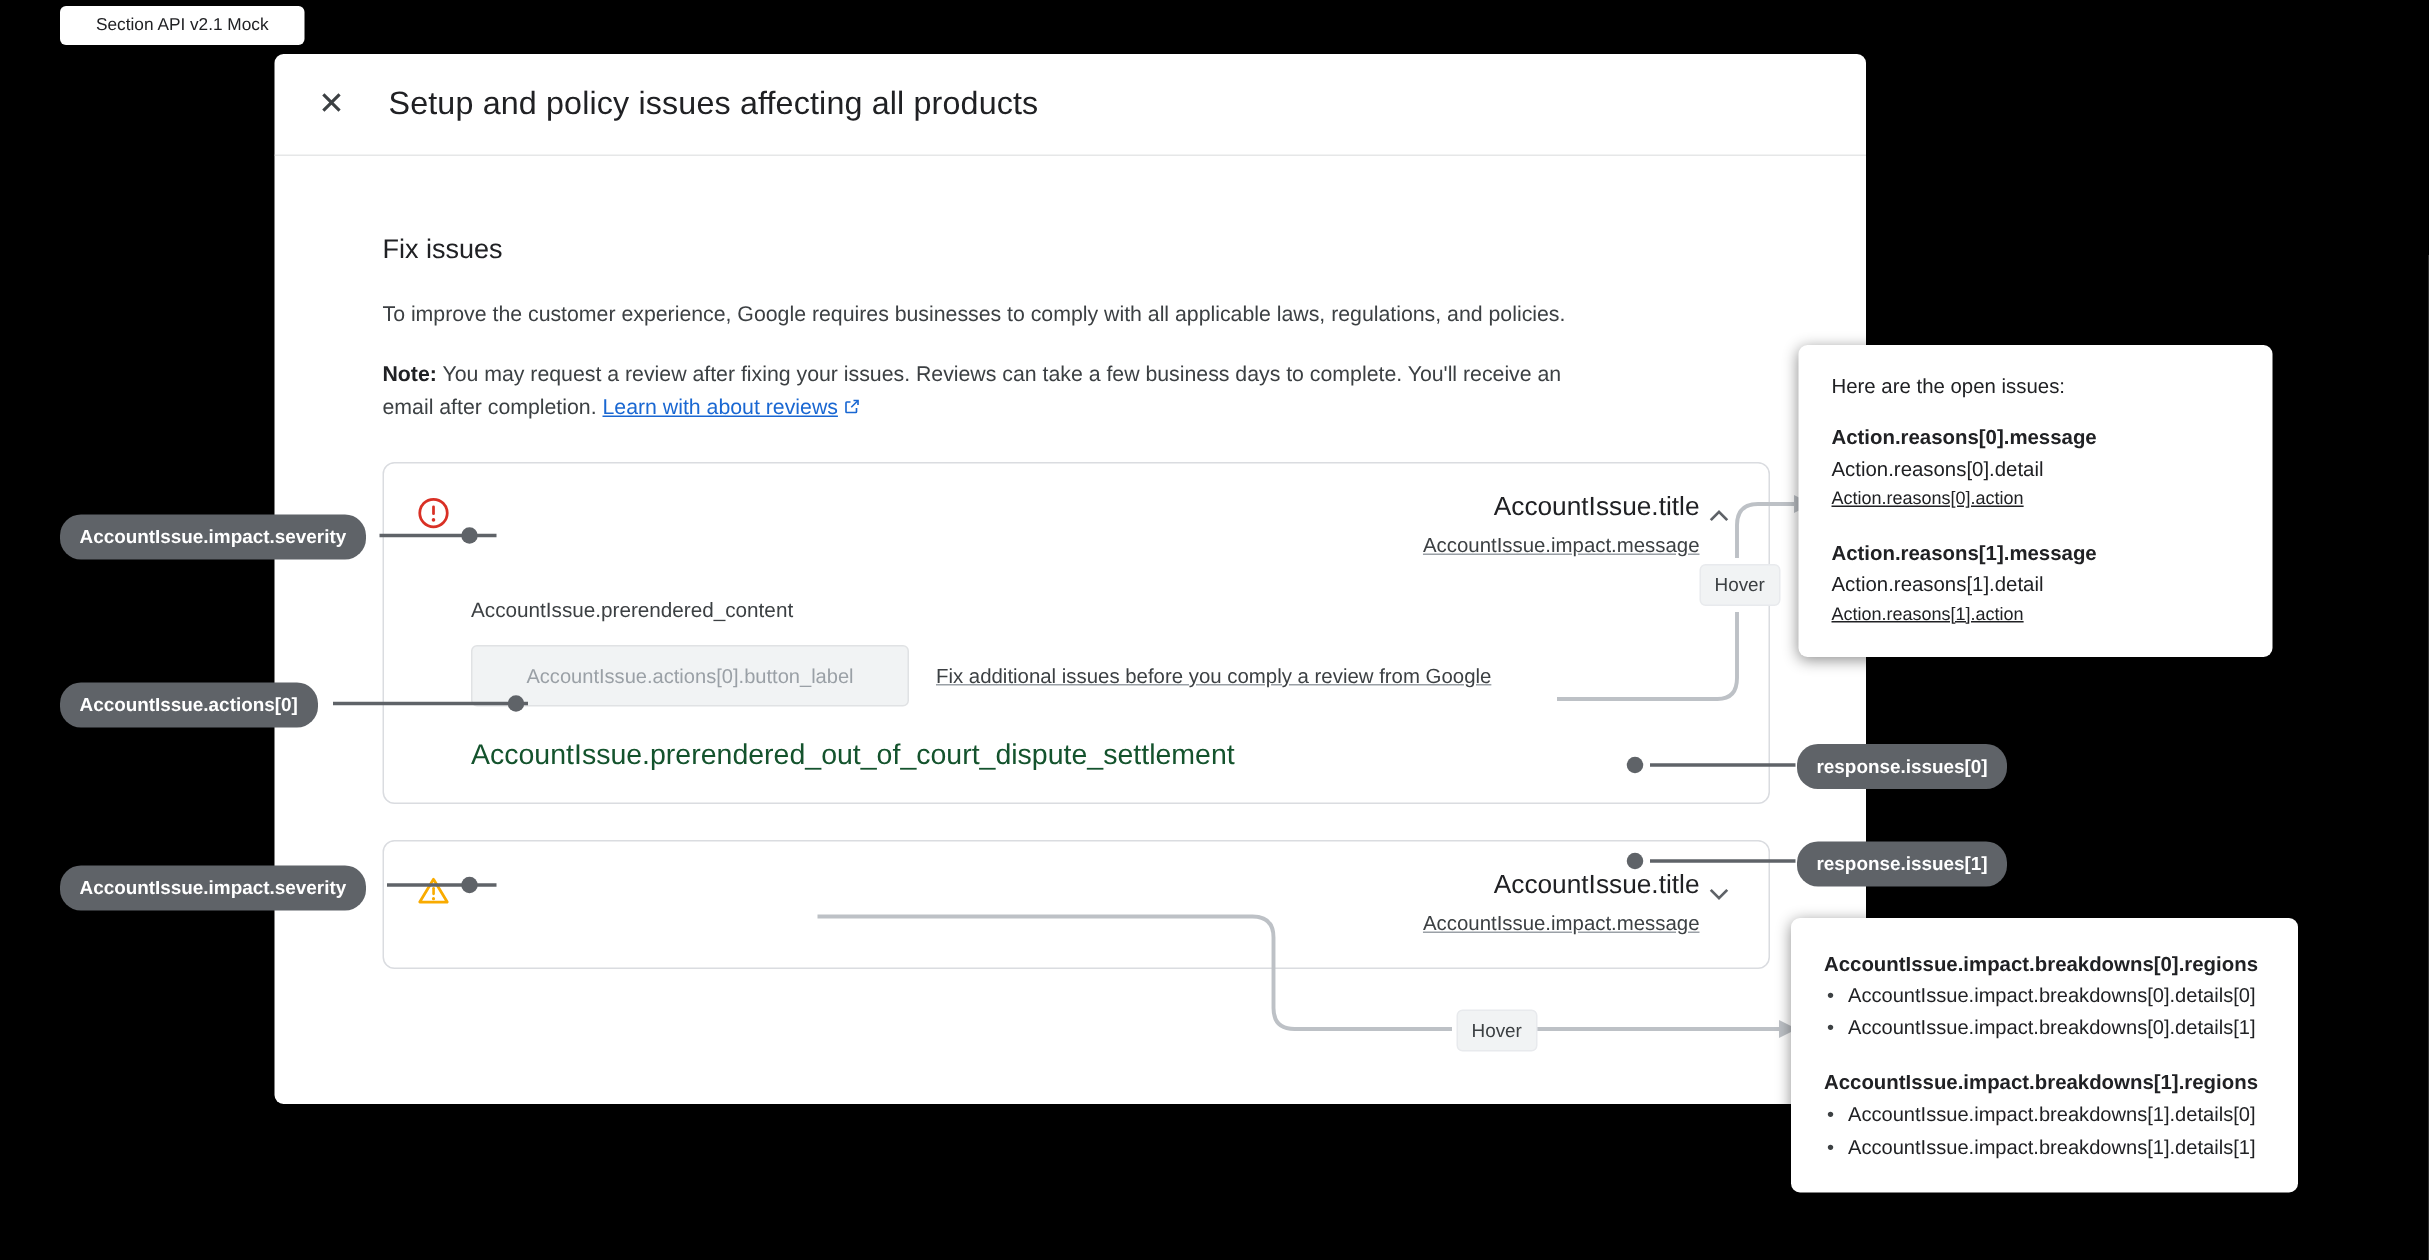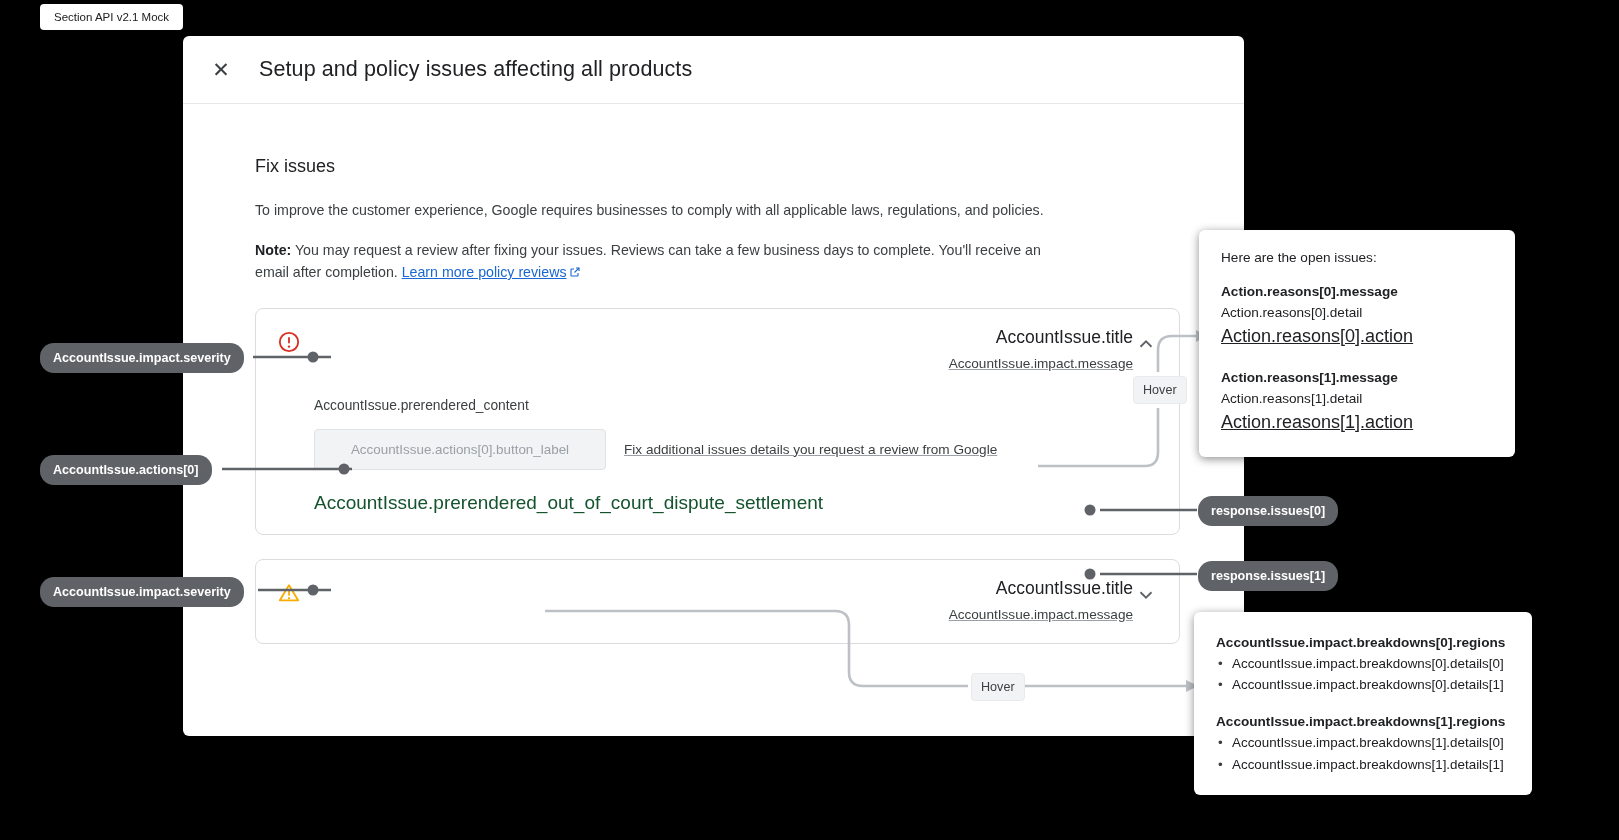--- a/index.html
+++ b/index.html
@@ -19,21 +19,21 @@
     background: #000;
   }
 
   
   .corner-tag {
     position: absolute;
     left: 40px; top: 4px;
     background: #fff;
     color: #202124;
     font-size: 11.5px;
-    padding: 7px 14px;
+    padding: 7px 24px;
     border-radius: 4px;
     white-space: nowrap;
     box-shadow: 0 1px 2px rgba(0,0,0,.3);
     text-align: right;
   }
 
   
   #dialog {
     position: absolute;
     left: 183px; top: 36px;
@@ -221,21 +221,21 @@
     color: #202124;
   }
   .tooltip.t1 { left: 1199px; top: 230px; width: 316px; }
   .tooltip.t2 { left: 1194px; top: 612px; width: 338px; }
   .tt-lead { font-size: 13.6px; margin-bottom: 16px; color: #202124; }
   .tt-group { margin-bottom: 16px; }
   .tt-group:last-child { margin-bottom: 0; }
   .tt-strong { font-size: 13.6px; font-weight: 700; line-height: 1.55; }
   .tt-line { font-size: 13.6px; line-height: 1.55; }
   .tt-link {
-    font-size: 18px;
+    font-size: 12px;
     line-height: 1.55;
     text-decoration: underline;
     cursor: pointer;
     color: #202124;
   }
   .tt-bullets { margin: 0; padding: 0; list-style: none; }
   .tt-bullets li {
     font-size: 13.4px;
     line-height: 1.58;
     padding-left: 16px;
@@ -272,21 +272,21 @@
       <button class="close-btn">✕</button>
       <div class="dialog-title">Setup and policy issues affecting all products</div>
     </div>
 
     <div class="dialog-body">
       <h2 class="section-title">Fix issues</h2>
 
       <p class="para">To improve the customer experience, Google requires businesses to comply with all applicable laws, regulations, and policies.</p>
 
       <p class="para">
-        <b>Note:</b><span> You may request a review after fixing your issues. Reviews can take a few business days to complete. You'll receive an email after completion. </span><a class="link">Learn more policy reviews</a><span class="ext-icon">
+        <b>Note:</b><span> You may request a review after fixing your issues. Reviews can take a few business days to complete. You'll receive an email after completion. </span><a class="link">Learn with about reviews</a><span class="ext-icon">
           <svg width="12" height="12" viewBox="0 0 24 24" fill="none" stroke="#1967d2" stroke-width="2.2">
             <path d="M14 4h6v6"></path>
               <path d="M20 4l-9 9"></path>
             <path d="M18 14v5a1 1 0 0 1-1 1H5a1 1 0 0 1-1-1V7a1 1 0 0 1 1-1h5"></path>
           </svg>
         </span>
       </p>
 
       <div class="issue-card">
         <div class="issue-top">
@@ -305,21 +305,21 @@
             <svg width="22" height="22" viewBox="0 0 24 24" fill="none" stroke="#5f6368" stroke-width="2">
               <path d="M6 15l6-6 6 6"></path>
             </svg>
           </span>
         </div>
 
         <div class="prerendered">AccountIssue.prerendered_content</div>
 
         <div class="action-row">
           <button class="ghost-button">AccountIssue.actions[0].button_label</button>
-          <span class="action-note">Fix additional issues details you request a review from Google</span>
+          <span class="action-note">Fix additional issues before you comply a review from Google</span>
         </div>
 
         <div class="prerendered2">AccountIssue.prerendered_out_of_court_dispute_settlement</div>
       </div>
 
       <div class="issue-card">
         <div class="issue-top">
           <span class="sev-icon">
             <svg width="22" height="22" viewBox="0 0 24 24">
               <path d="M12 3.5L22 20H2L12 3.5z" fill="none" stroke="#f9ab00" stroke-width="2" stroke-linejoin="round"></path>

